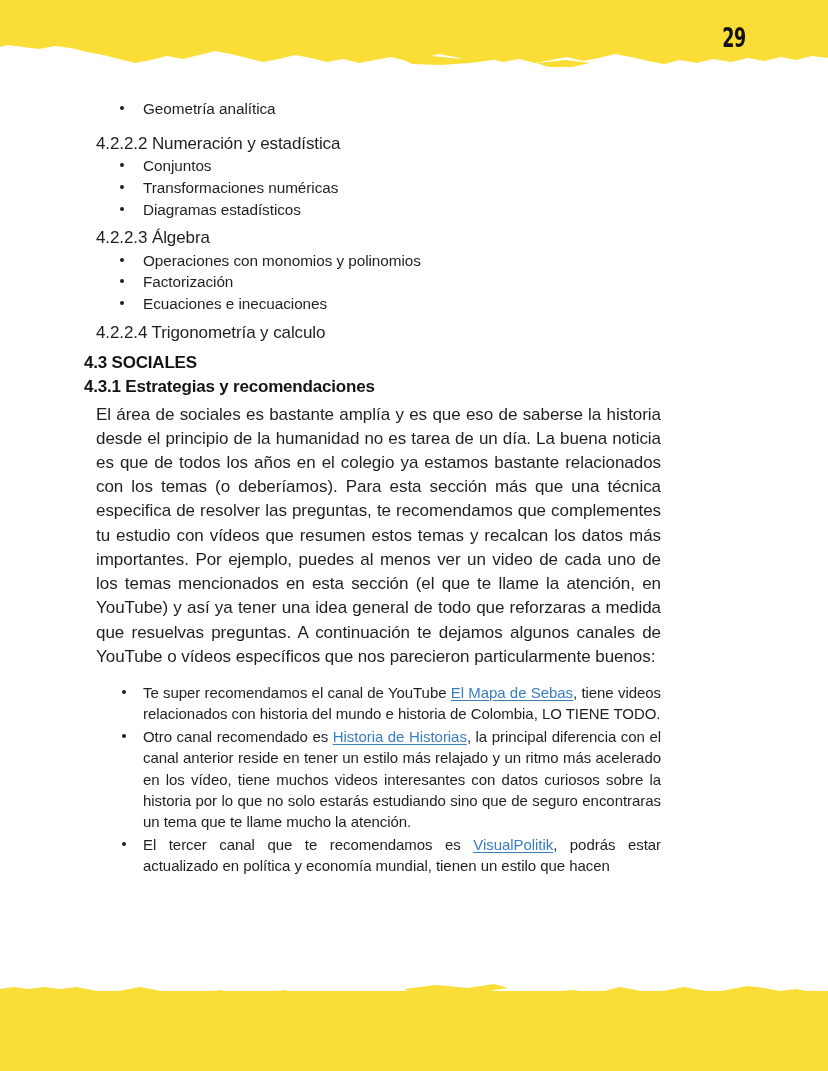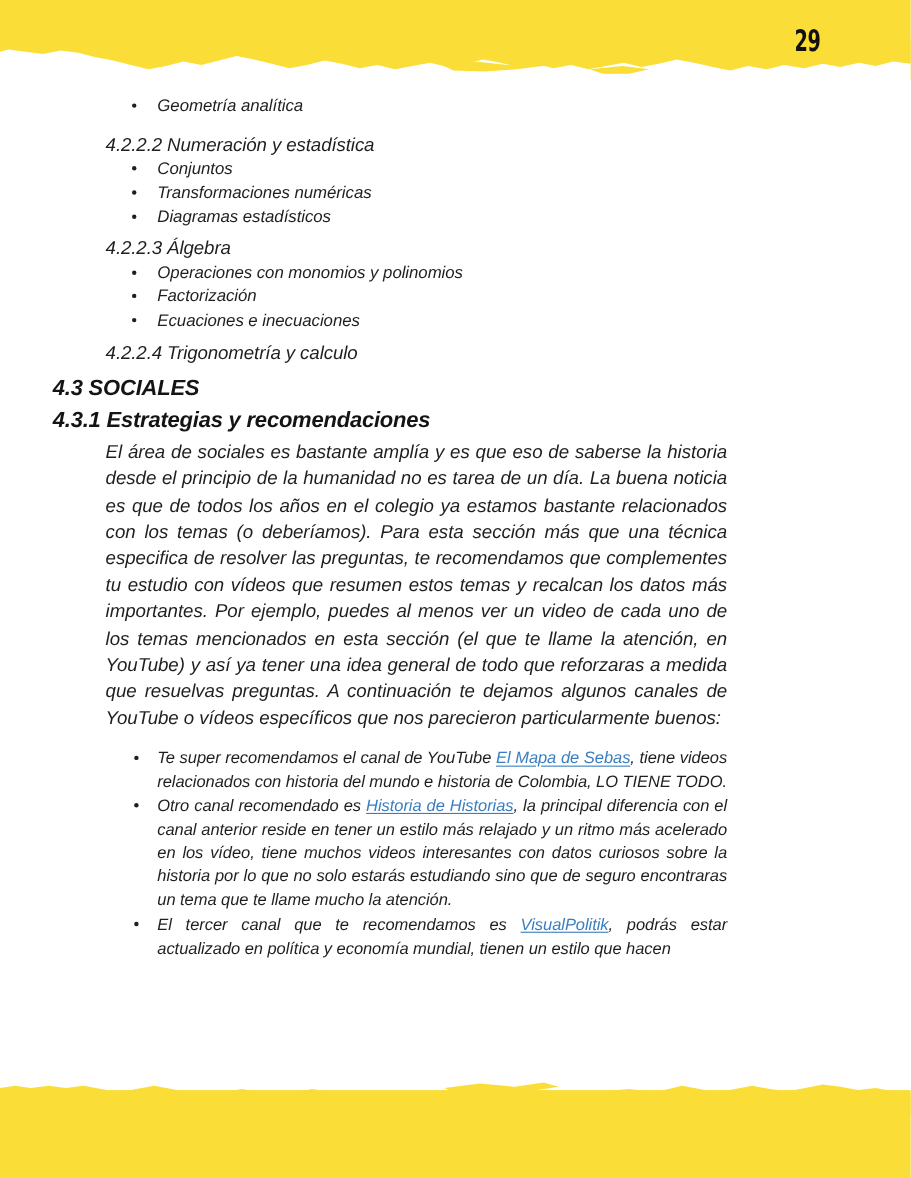--- a/index.html
+++ b/index.html
@@ -59,41 +59,40 @@
     font-size: 27px;
     letter-spacing: -0.5px;
     color: #111111;
     transform: scaleX(0.72);
     transform-origin: right center;
   }
 
   
   .content {
     position: absolute;
-    top: 86px;
+    top: 98px;
     left: 0;
     width: 756px;
     z-index: 3;
     padding: 0;
-    font-style: italic;
   }
 
   .h-sub {
     margin: 0;
     padding: 0 0 0 96px;
     font-size: 17px;
     font-weight: 400;
     line-height: 1.32;
     color: #1f1f1f;
     letter-spacing: -0.1px;
   }
   .h-bold {
     margin: 0;
-    padding: 0 0 0 48px;
-    font-size: 20px;
+    padding: 0 0 0 84px;
+    font-size: 17px;
     font-weight: 700;
     line-height: 1.42;
     color: #141414;
     letter-spacing: -0.2px;
   }
 
   ul.tight {
     list-style: none;
     margin: 0;
     padding: 0;

